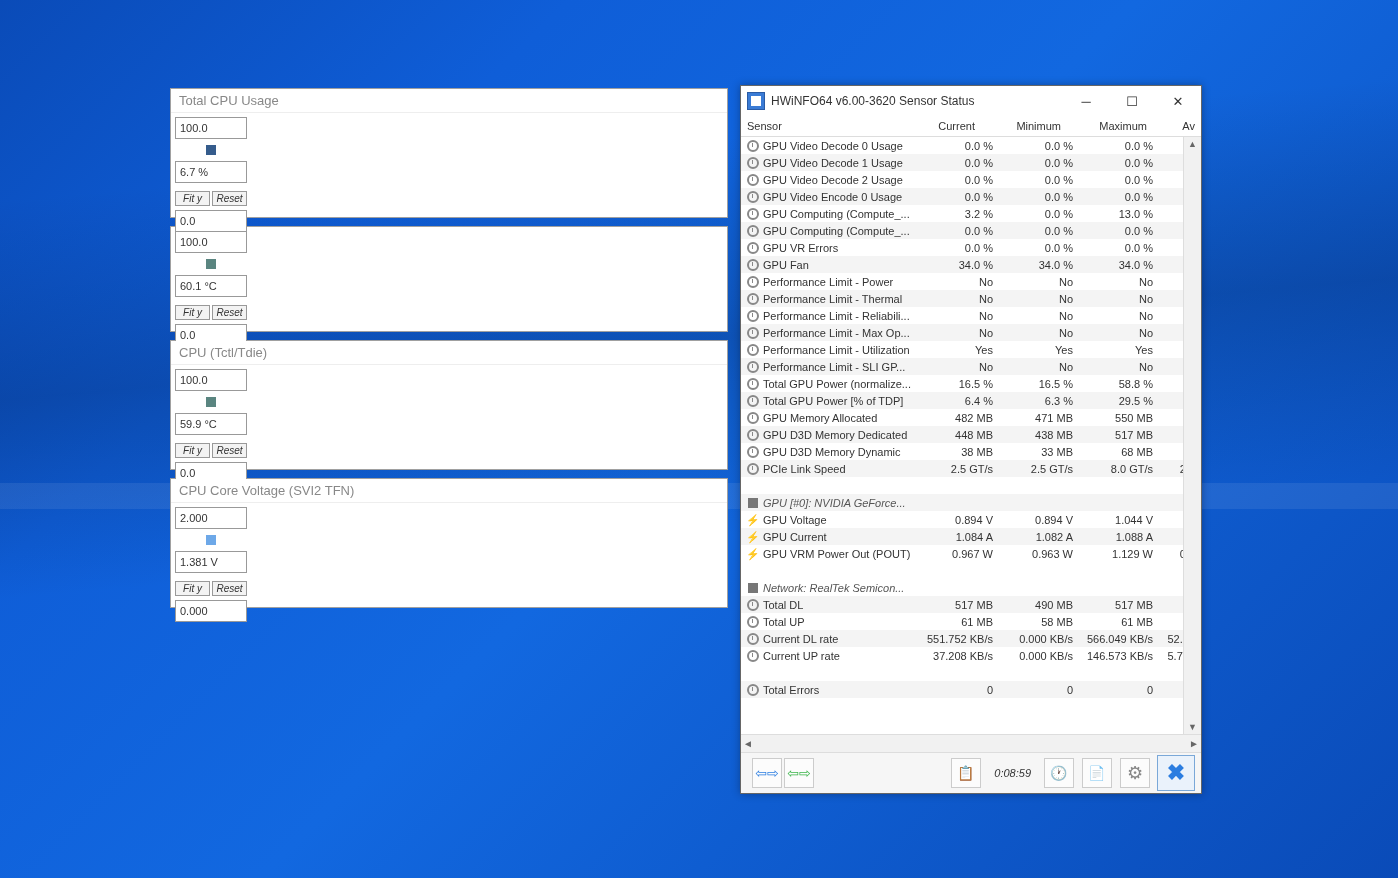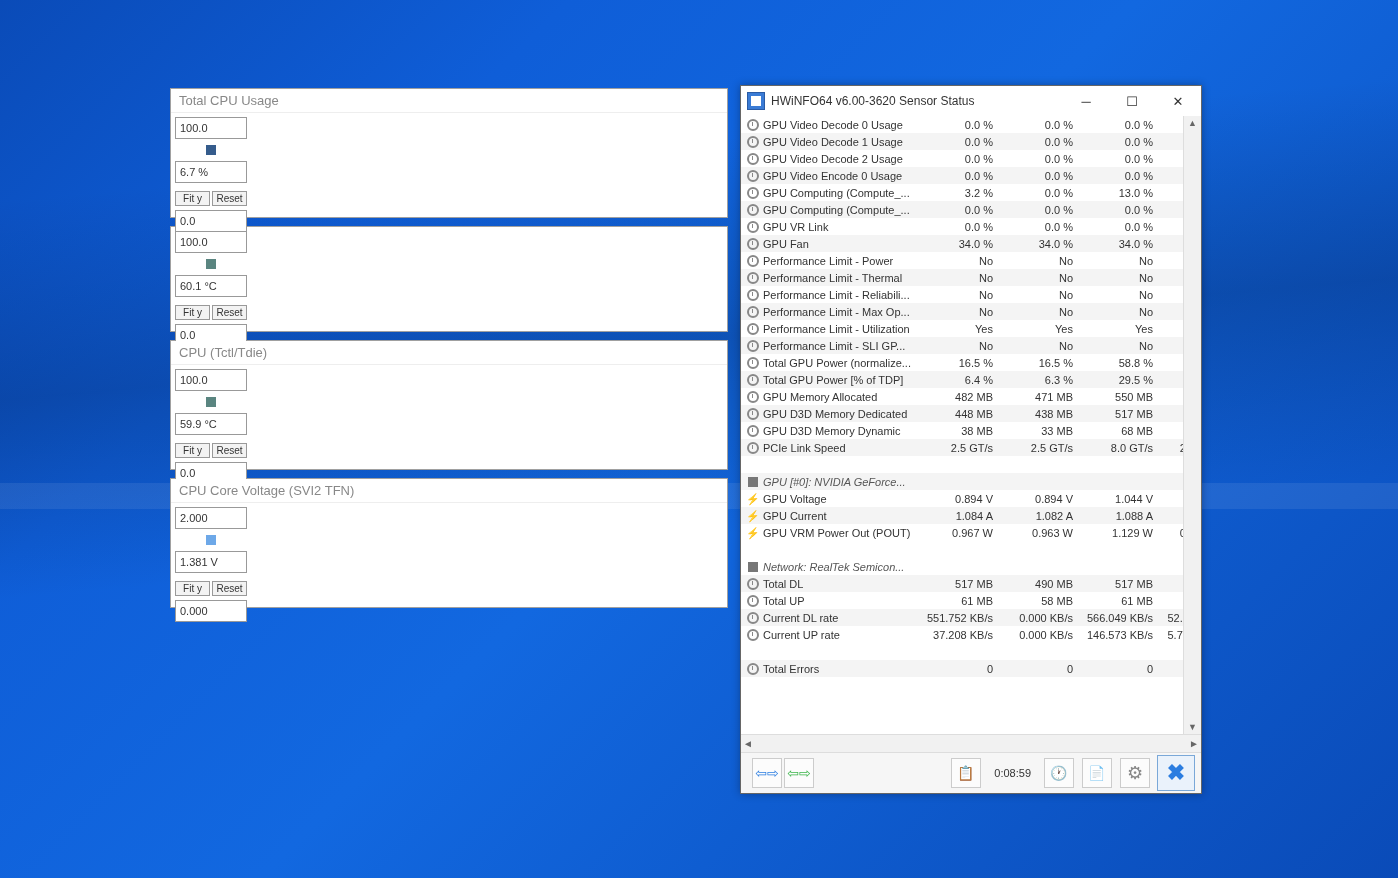--- a/index.html
+++ b/index.html
@@ -9,21 +9,21 @@
   linear-gradient(175deg,transparent 20%,rgba(0,20,60,.25) 40%,transparent 60%);
 }
 .graph-stack{position:absolute;left:170px;top:88px;width:558px;}
 .graph-window{background:#fff;border:1px solid #a0a0a0;margin-bottom:8px;display:flex;flex-direction:column;}
 .graph-title{padding:4px 8px;color:#888;font-size:13px;background:#fff;border-bottom:1px solid #eee;}
 .graph-body{display:flex;flex-direction:column;height:104px;}
 .graph-canvas{flex:1;position:relative;overflow:hidden;}
 .graph-side{width:72px;display:flex;flex-direction:column;justify-content:space-between;padding:4px 4px 4px 4px;gap:4px;}
 .readout{border:1px solid #999;background:#fff;padding:2px 4px;text-align:left;font-size:11px;height:16px;line-height:16px;}
 .swatch{width:10px;height:10px;margin:2px auto;}
-.btnrow{display:flex;gap:2px;}
+.btnrow{display:flex;gap:2px;font-style:italic;}
 .smbtn{flex:1;border:1px solid #999;background:#f3f3f3;font-size:10px;text-align:center;padding:1px 0;cursor:pointer;}
 .grid{position:absolute;inset:0;background-image:
  linear-gradient(to right,#bcd6e6 1px,transparent 1px),
  linear-gradient(to bottom,#bcd6e6 1px,transparent 1px);
  background-size:24px 24px;}
 .tooltip{position:absolute;left:60px;top:10px;background:#f8f8ec;border:1px solid #bba;padding:2px 6px;font-size:11px;color:#444;line-height:14px;}
 .sensor-window{position:absolute;left:740px;top:85px;width:460px;height:707px;background:#fff;border:1px solid #666;box-shadow:0 0 8px rgba(0,0,0,.3);display:flex;flex-direction:column;}
 .titlebar{display:flex;align-items:center;height:30px;padding:0 0 0 6px;font-size:12px;}
 .titlebar .ticon{width:16px;height:16px;background:#3a7bd5;border:1px solid #2a5ba5;margin-right:6px;position:relative;}
 .titlebar .ticon::after{content:"";position:absolute;left:3px;top:3px;right:3px;bottom:3px;background:#fff;}
@@ -46,21 +46,21 @@
 .clock-ic{border:2px solid #888;border-radius:50%;width:8px;height:8px;position:relative;}
 .clock-ic::after{content:"";position:absolute;left:3px;top:1px;width:1px;height:4px;background:#888;}
 .bolt{color:#e8a400;font-size:11px;line-height:10px;}
 .chip-ic{width:10px;height:10px;background:#777;}
 .hscroll{height:17px;background:#f1f1f1;border-top:1px solid #ddd;display:flex;align-items:center;justify-content:space-between;padding:0 2px;}
 .hscroll span{color:#666;font-size:10px;}
 .toolbar{height:40px;background:#f6f6f6;border-top:1px solid #ddd;display:flex;align-items:center;padding:0 6px;gap:6px;}
 .tb-grp{display:flex;align-items:center;border:1px solid transparent;padding:3px;}
 .tb-grp.frame{border:1px solid #7aa8d8;background:#eaf2fb;}
 .tb-btn{width:28px;height:28px;border:1px solid #ccc;background:#fcfcfc;margin:0 1px;display:flex;align-items:center;justify-content:center;cursor:pointer;font-size:14px;}
-.elapsed{font-size:11px;margin:0 6px;}
+.elapsed{font-size:11px;margin:0 6px;font-style:italic;}
 .arrow{font-size:14px;line-height:14px;}
 .arrow.blue{color:#2b7de0;}
 .arrow.green{color:#3bb54a;}
 .gear{color:#888;font-size:18px;}
 .xmark{color:#2b7de0;font-size:22px;font-weight:bold;}
 svg.chart{position:absolute;inset:0;width:100%;height:100%;}
 .spacer-row{height:17px;}
 .vscroll{position:absolute;right:0;top:0;bottom:0;width:17px;background:#f1f1f1;border-left:1px solid #ddd;display:flex;flex-direction:column;justify-content:space-between;align-items:center;}
 .vscroll span{color:#666;font-size:9px;padding:2px 0;}
 </style>
@@ -171,20 +171,27 @@
   <div class="sensor-window">
     <div class="titlebar">
       <div class="ticon"></div>
       <div class="ttext">HWiNFO64 v6.00-3620 Sensor Status</div>
       <div class="winbtns">
         <div class="winbtn">─</div>
         <div class="winbtn">☐</div>
         <div class="winbtn close">✕</div>
       </div>
     </div>
+    <div class="columns">
+      <div class="col-sensor">Sensor</div>
+      <div class="col-num">Current</div>
+      <div class="col-num">Minimum</div>
+      <div class="col-num">Maximum</div>
+      <div class="col-av">Av</div>
+    </div>
     <div class="sensor-body" id="sensor-body">
       <div class="row">
           <div class="ic">
             <div class="clock-ic"></div>
           </div>
           <div class="name">GPU Video Decode 0 Usage</div>
           <div class="num">0.0 %</div>
           <div class="num">0.0 %</div>
           <div class="num">0.0 %</div>
           <div class="av">0</div>
@@ -236,21 +243,21 @@
           <div class="name">GPU Computing (Compute_...</div>
           <div class="num">0.0 %</div>
           <div class="num">0.0 %</div>
           <div class="num">0.0 %</div>
           <div class="av">0</div>
         </div>
         <div class="row">
           <div class="ic">
             <div class="clock-ic"></div>
           </div>
-          <div class="name">GPU VR Link</div>
+          <div class="name">GPU VR Errors</div>
           <div class="num">0.0 %</div>
           <div class="num">0.0 %</div>
           <div class="num">0.0 %</div>
           <div class="av">0</div>
         </div>
         <div class="row alt">
           <div class="ic">
             <div class="clock-ic"></div>
           </div>
           <div class="name">GPU Fan</div>

